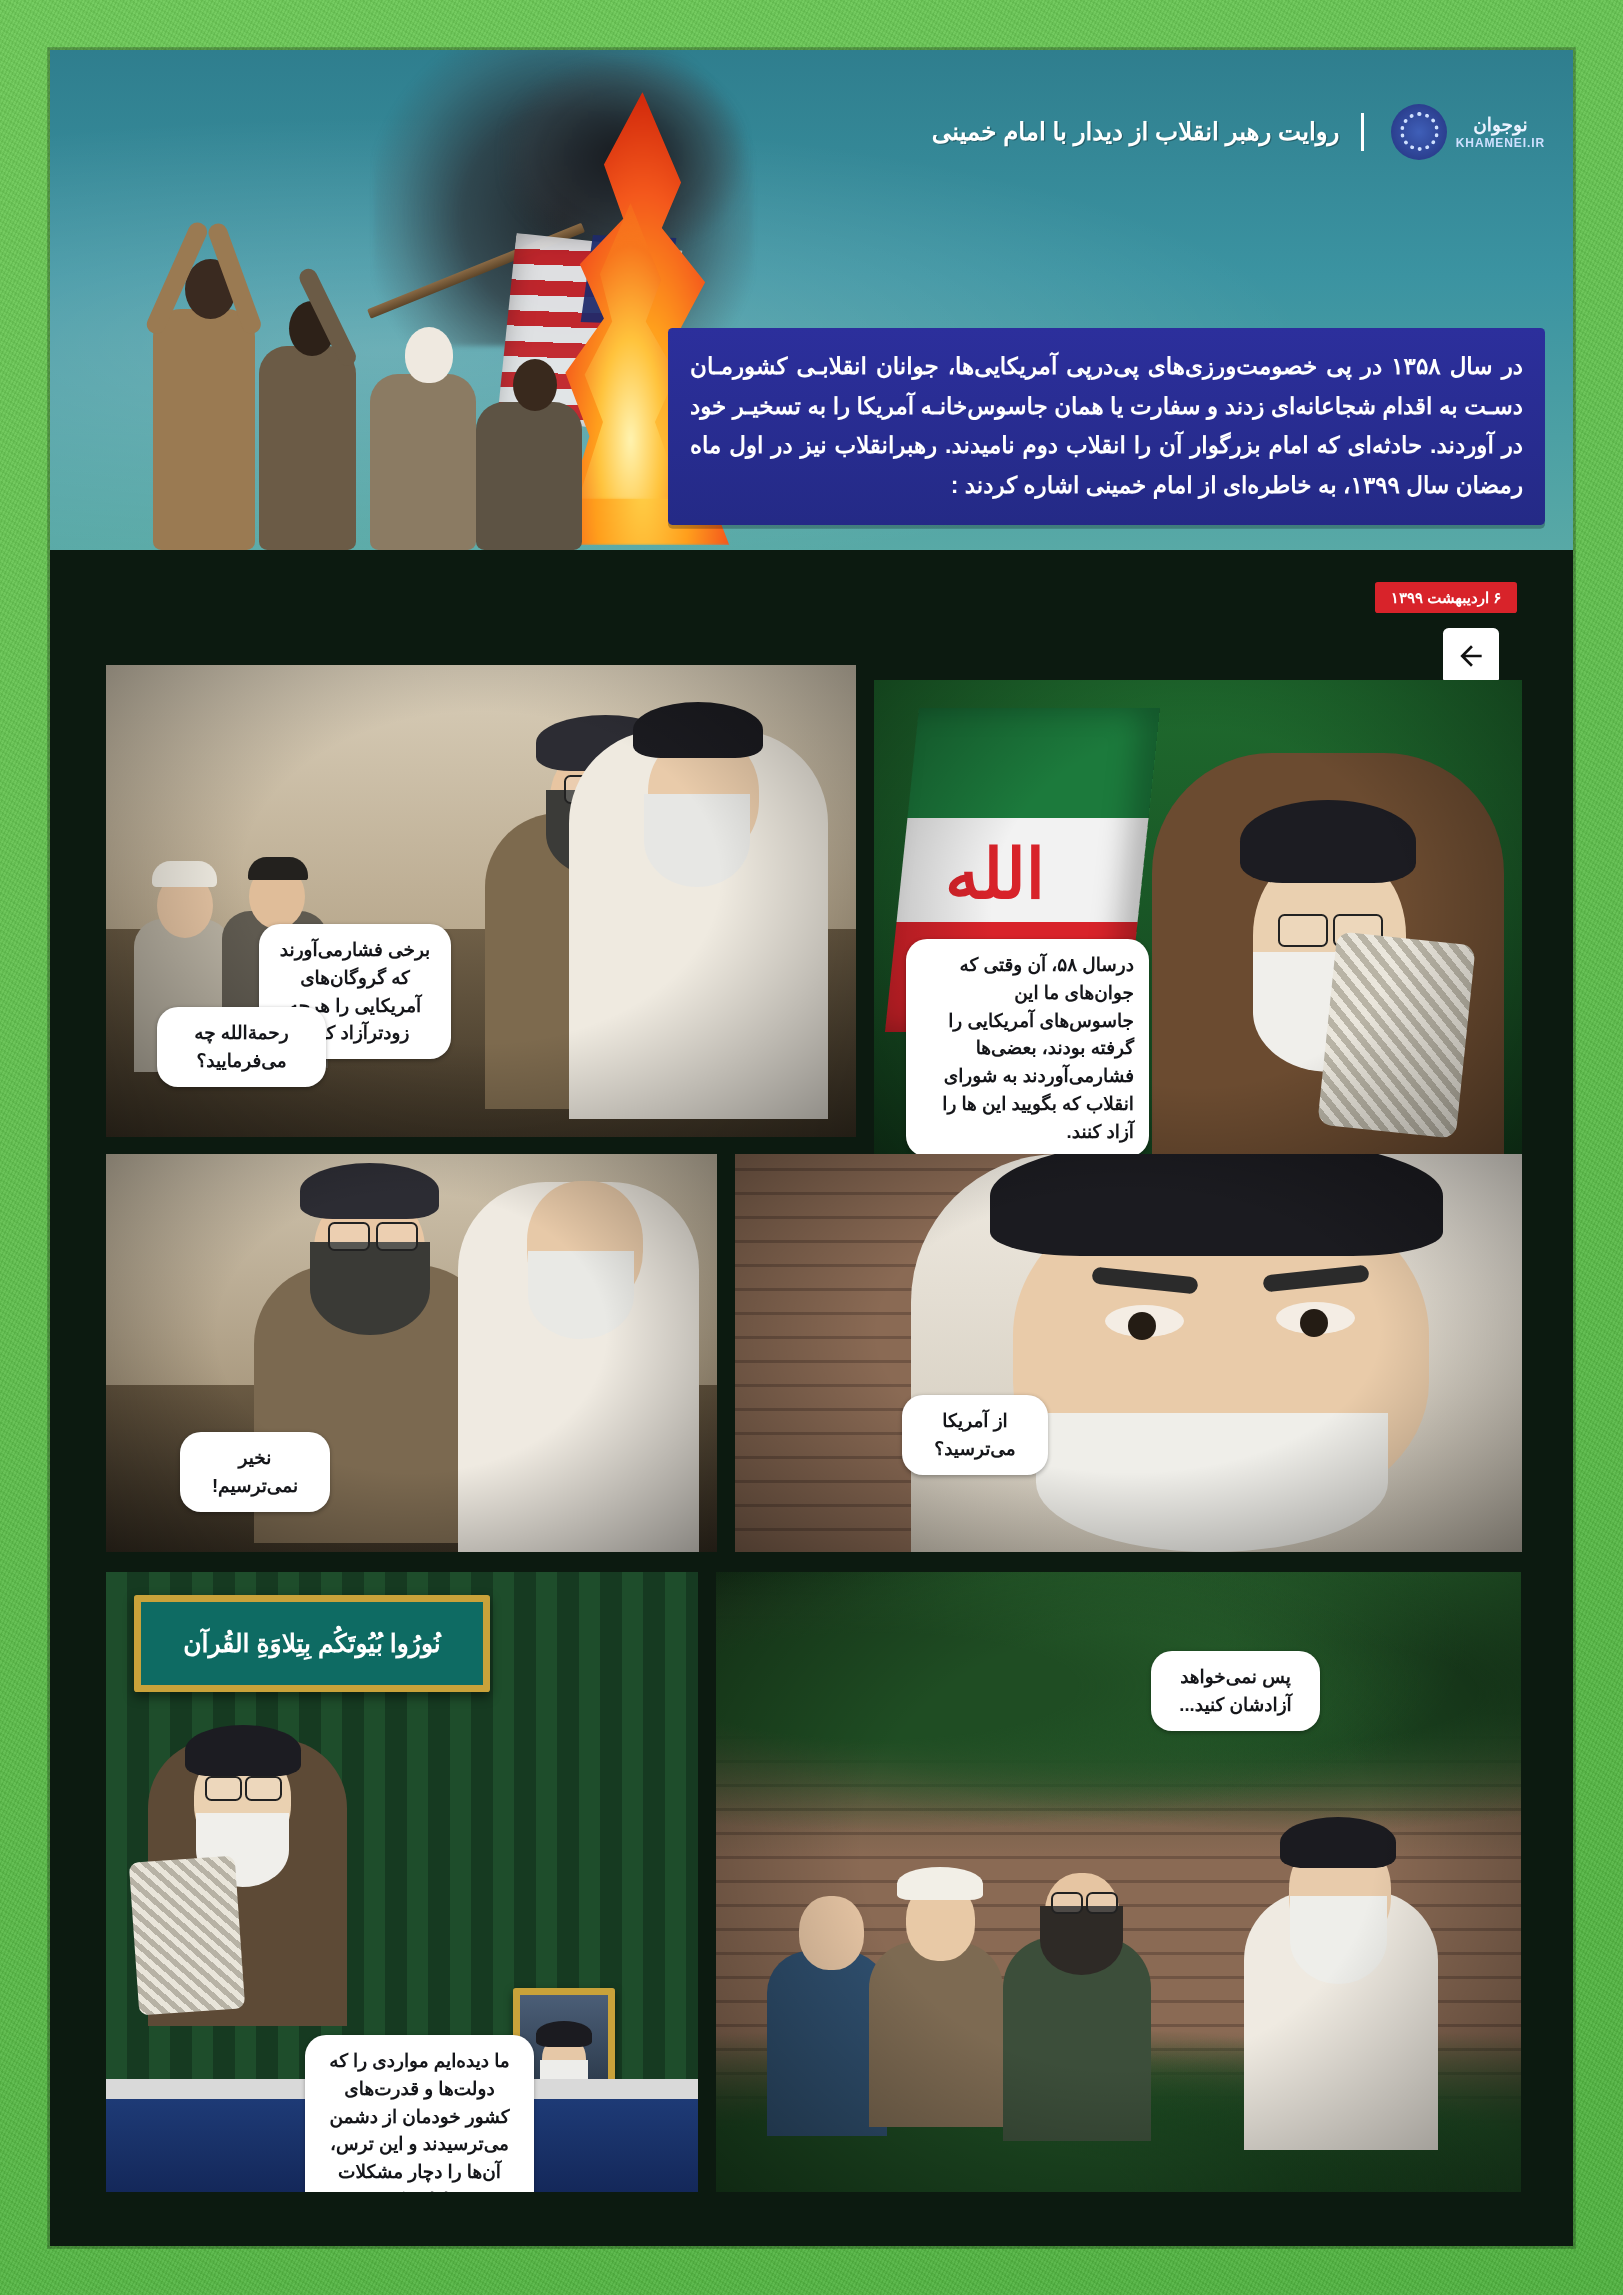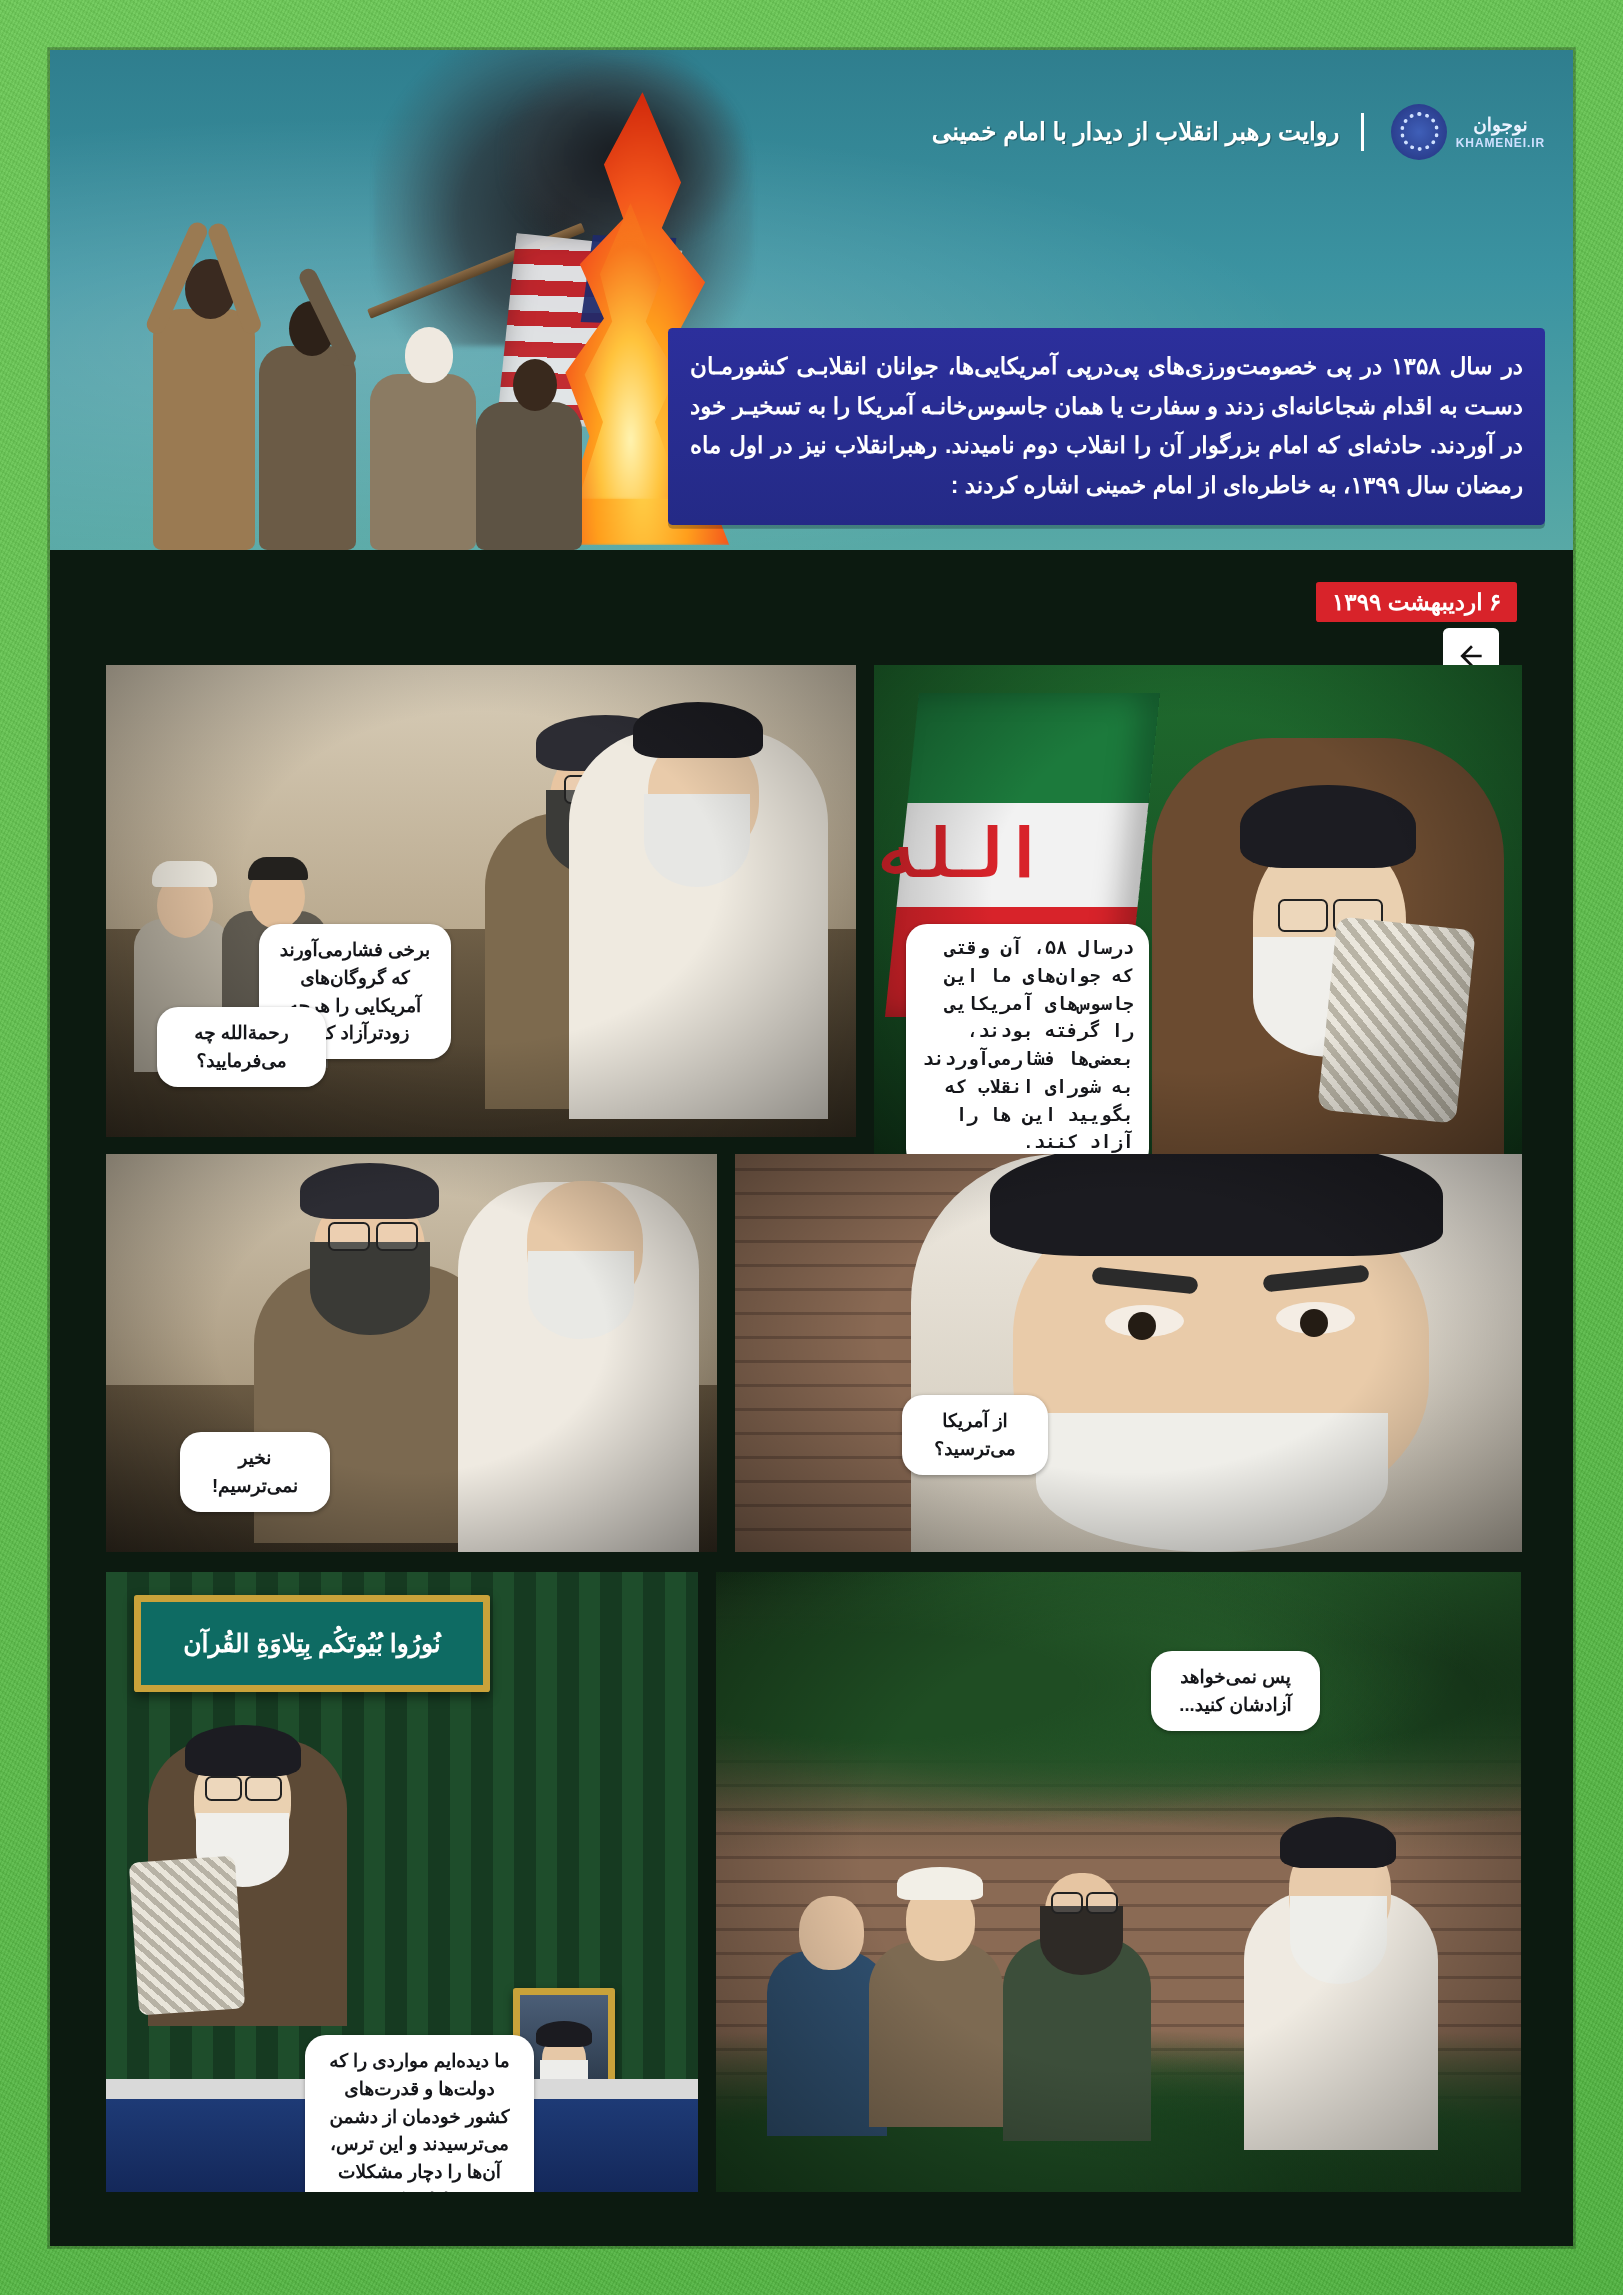--- a/index.html
+++ b/index.html
@@ -144,21 +144,21 @@
     display:flex;align-items:center;justify-content:flex-end;
     padding:4.6px 15.7px;box-sizing:border-box;
   }
   .caption-strip p{
     margin:0;font-size:19px;line-height:1.5;font-weight:bold;text-align:right;direction:rtl;color:#0d2a12;
   }
   .caption-strip .tiny{font-size:11px;}
 
   .date-badge{
     position:absolute;right:56px;top:532px;
-    background:#d8232a;color:#fff;font-size:23px;font-weight:bold;
+    background:#d8232a;color:#fff;font-size:15px;font-weight:bold;
     padding:6.5px 15.7px;border-radius:2.8px;direction:rtl;
   }
   .back-arrow{
     position:absolute;left:1393px;top:578px;width:56px;height:56px;
     background:#ffffff;border-radius:5.6px;display:flex;align-items:center;justify-content:center;
     box-shadow:0 2.8px 0 rgba(0,0,0,0.25);
   }
   .back-arrow svg{width:32px;height:32px;}
 
   
@@ -318,21 +318,21 @@
     </div>
 
     <div class="bubble" style="left:153px;top:259px;width:162px;">
       <span>برخی فشارمی‌آورند که گروگان‌های آمریکایی را هرچه زودترآزاد کنید.</span>
     </div>
     <div class="bubble" style="left:51px;top:342px;width:139px;">
       <span>رحمةالله چه می‌فرمایید؟</span>
     </div>
   </div>
 
-  <div class="panel" style="left:824px;top:615px;width:648px;height:508px;background:linear-gradient(180deg,#1f6b2e,#123d1c);font-family:Liberation Mono, monospace;">
+  <div class="panel" style="left:824px;top:630px;width:648px;height:508px;background:linear-gradient(180deg,#1f6b2e,#123d1c);">
     <div class="panel-inner">
       <div class="iran-flag"></div>
       <div class="iran-emblem">الله</div>
 
       <div style="position:absolute;right:18.5px;bottom:0;width:352px;height:435px;background:#6b4b30;border-radius:120px 120px 0 0;"></div>
       <div style="position:absolute;right:116px;bottom:153px;width:153px;height:185px;background:#ead0b0;border-radius:46% 46% 44% 44%;"></div>
       <div style="position:absolute;right:106px;bottom:305px;width:176px;height:83px;background:#1c1c22;border-radius:58% 58% 28% 28%;"></div>
       <div style="position:absolute;right:116px;bottom:116px;width:153px;height:120px;background:#f0efeb;border-radius:0 0 60% 60%;"></div>
       <div class="glasses" style="right:139px;bottom:241px;width:46px;height:29px;"></div>
       <div class="glasses" style="right:194px;bottom:241px;width:46px;height:29px;"></div>

